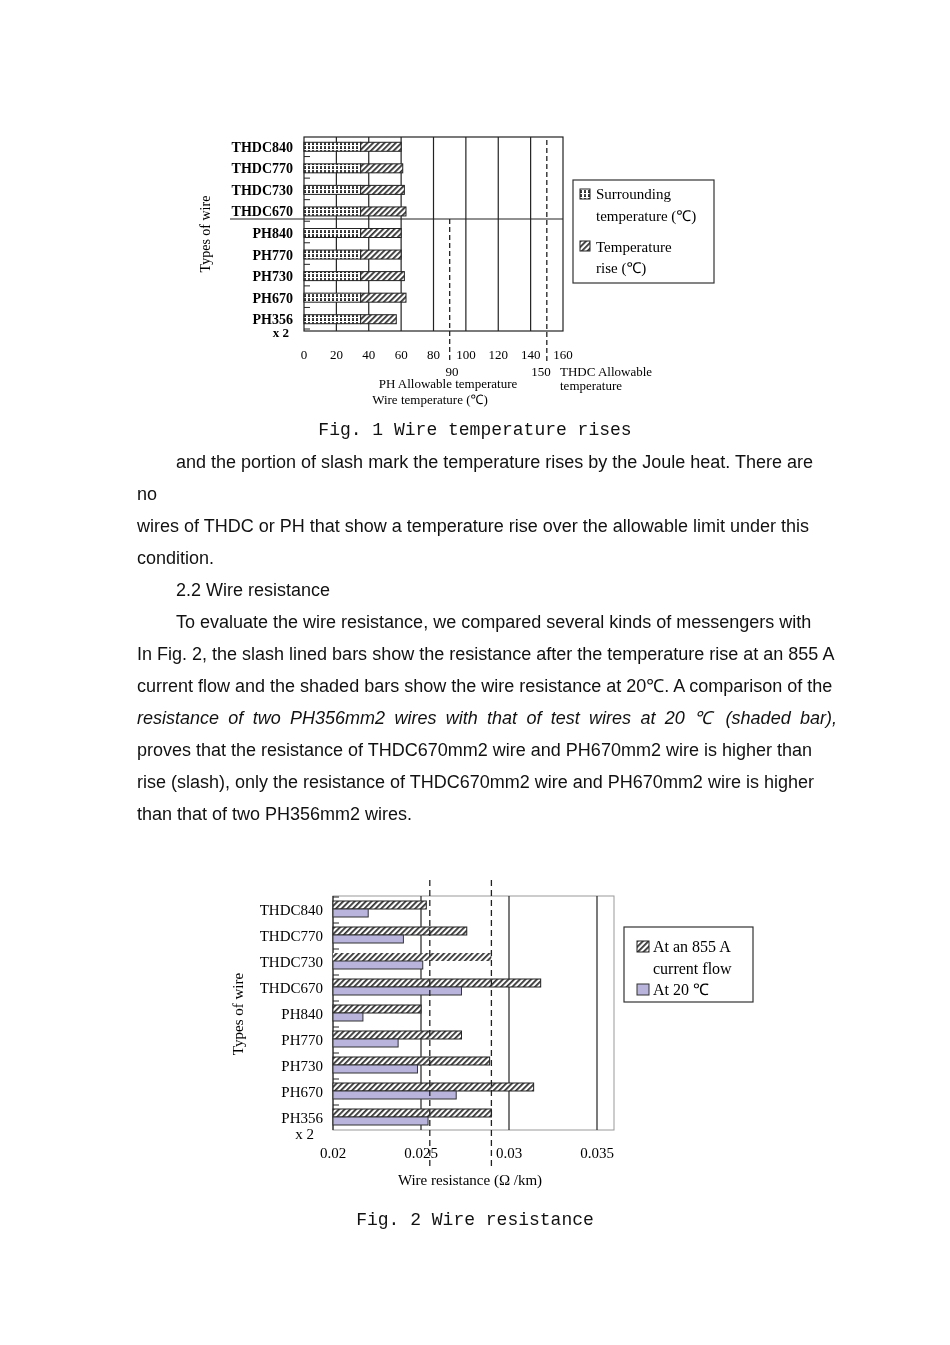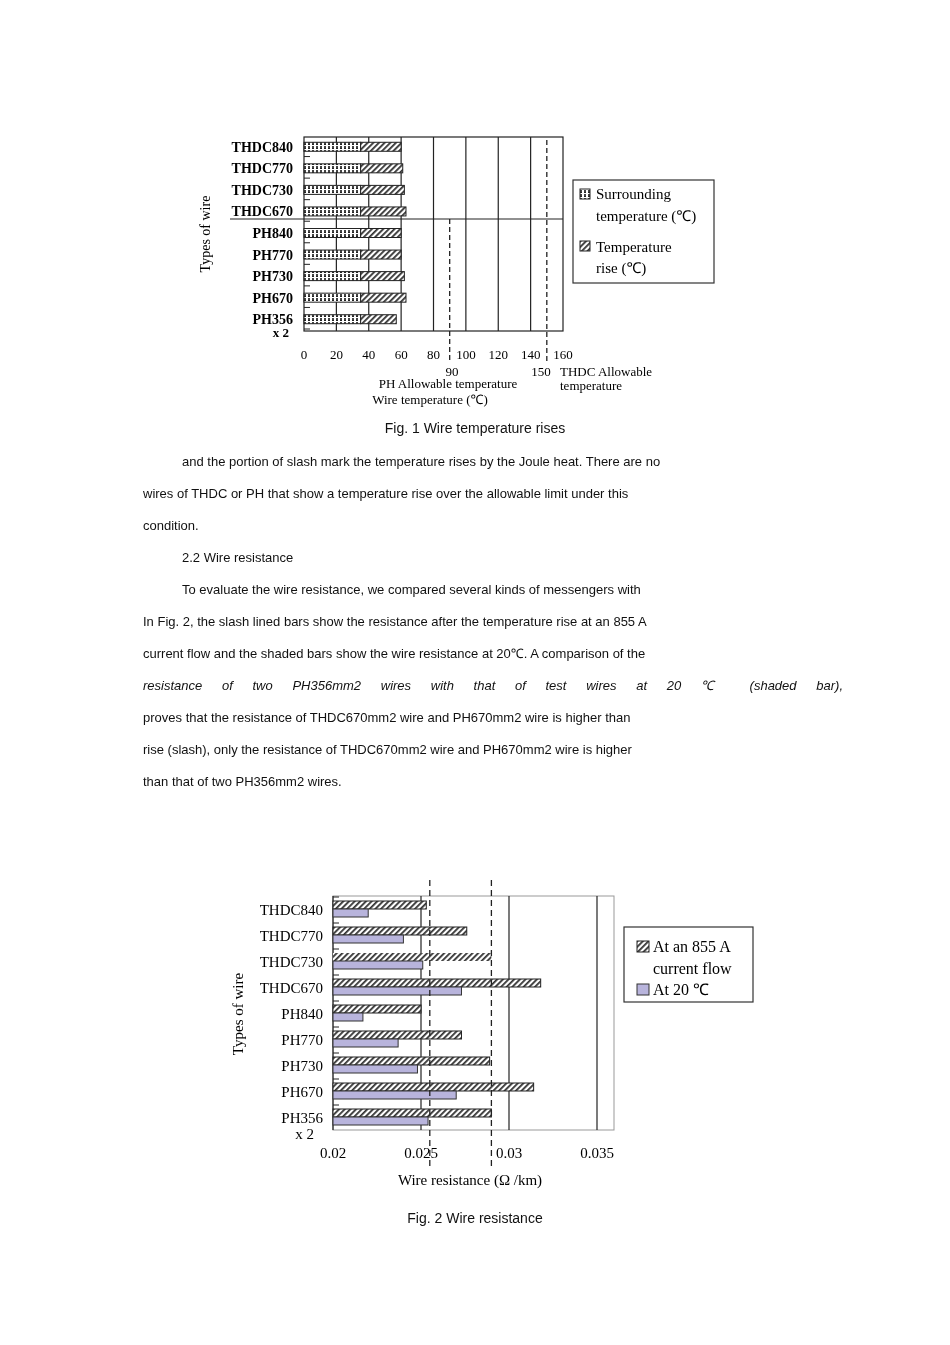--- a/index.html
+++ b/index.html
@@ -1,22 +1,22 @@
 <!DOCTYPE html>
 <html><head>
 <meta charset="utf-8">
 <style>
   html, body { margin: 0; padding: 0; background: #ffffff; }
   body { width: 950px; height: 1345px; position: relative; overflow: hidden;
          font-family: "Liberation Sans", sans-serif; color: #111; }
   .fig { position: absolute; }
   .fig svg { display: block; }
   .serif { font-family: "Liberation Serif", serif; }
-  .caption { position: absolute; font-size: 14px; text-align: center; left: 0; width: 950px; }
-  .para { position: absolute; left: 143px; width: 700px; font-size: 13px; line-height: 32px; }
+  .caption { position: absolute; font-size: 18px; text-align: center; left: 0; width: 950px; font-family: Liberation Mono, monospace; }
+  .para { position: absolute; left: 137px; width: 700px; font-size: 18px; line-height: 32px; }
   .para p { margin: 0; }
   .indent { text-indent: 39px; }
   .just { text-align: justify; text-align-last: justify; font-style: italic; }
 </style>
 </head>
 <body>
 
 <div class="fig" style="left:0;top:0;">
   <svg id="fig1" width="950" height="420" xmlns="http://www.w3.org/2000/svg" class="serif">
       <defs>

